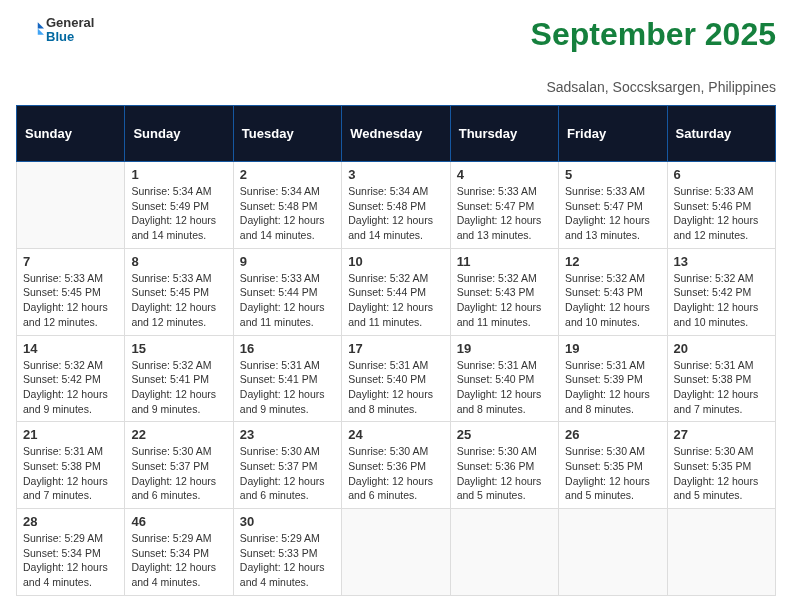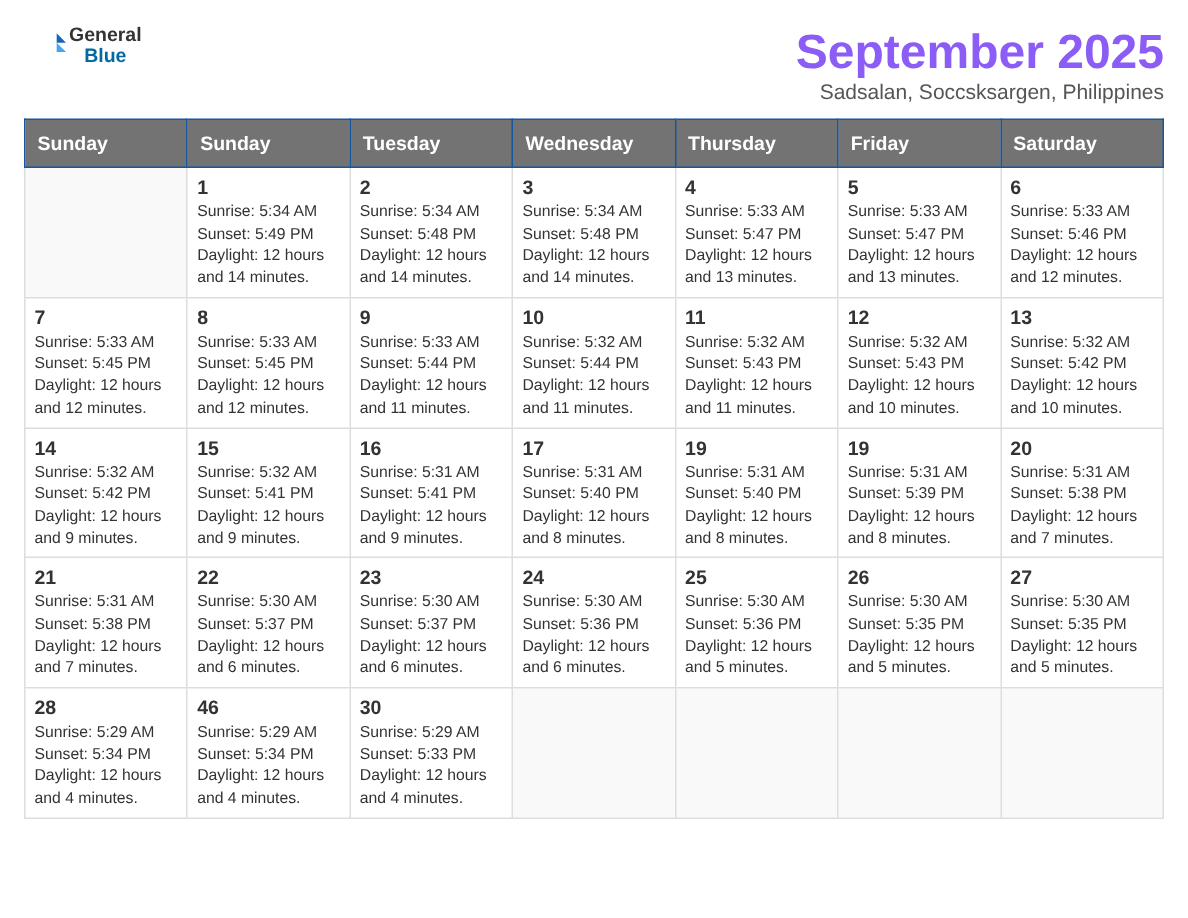--- a/index.html
+++ b/index.html
@@ -20,50 +20,50 @@
       display: flex;
       align-items: center;
       gap: 2px;
     }
     .logo-text {
       display: flex;
       flex-direction: column;
       font-size: 13px;
       font-weight: bold;
       line-height: 1.1;
-      align-items: center;
     }
     .logo-general { color: #333; }
     .logo-blue { color: #0369a1; }
     .logo-icon {
       width: 28px;
       height: 28px;
     }
     .title-area {
       text-align: right;
     }
     .month-title {
       font-size: 32px;
       font-weight: bold;
-      color: #8b5cf6;
+      color: #15803d;
     }
     .location {
       font-size: 14px;
       color: #555;
+      margin-top: 26px;
     }
     .calendar {
       width: 100%;
       border-collapse: collapse;
       border: 1px solid #ccc;
     }
     .calendar th {
-      background-color: #737373;
+      background-color: #0f172a;
       color: #fff;
       text-align: left;
-      padding: 8px 8px;
+      padding: 20px 8px;
       font-size: 13px;
       border: 1px solid #1557a0;
     }
     .calendar td {
       border: 1px solid #ddd;
       vertical-align: top;
       padding: 5px 6px;
       width: 108px;
       min-height: 80px;
       font-size: 11px;

